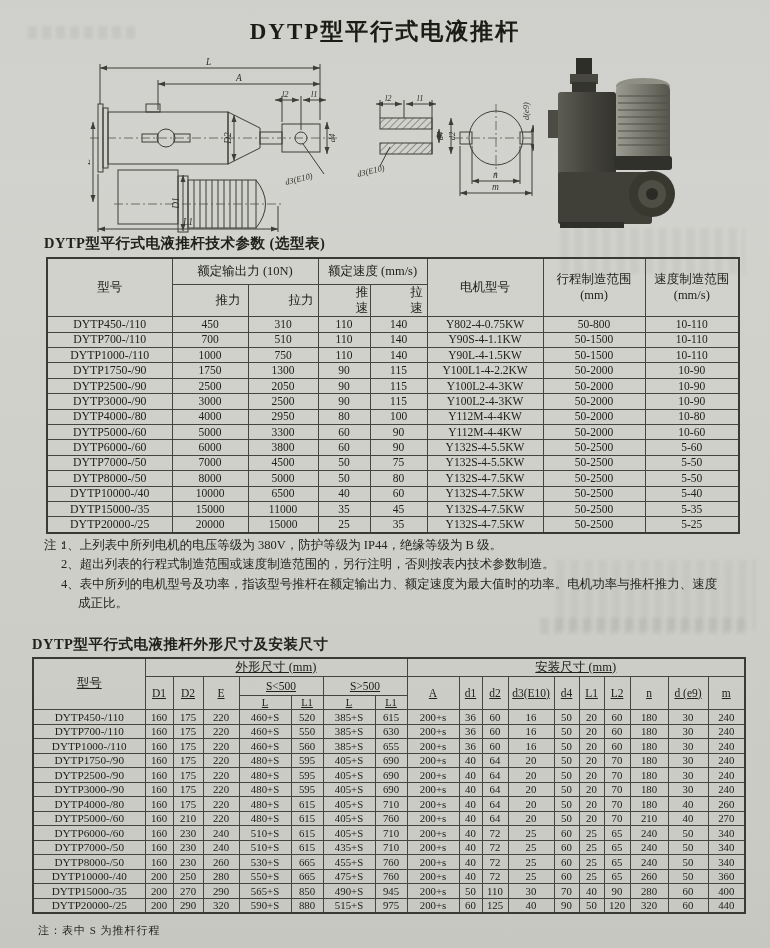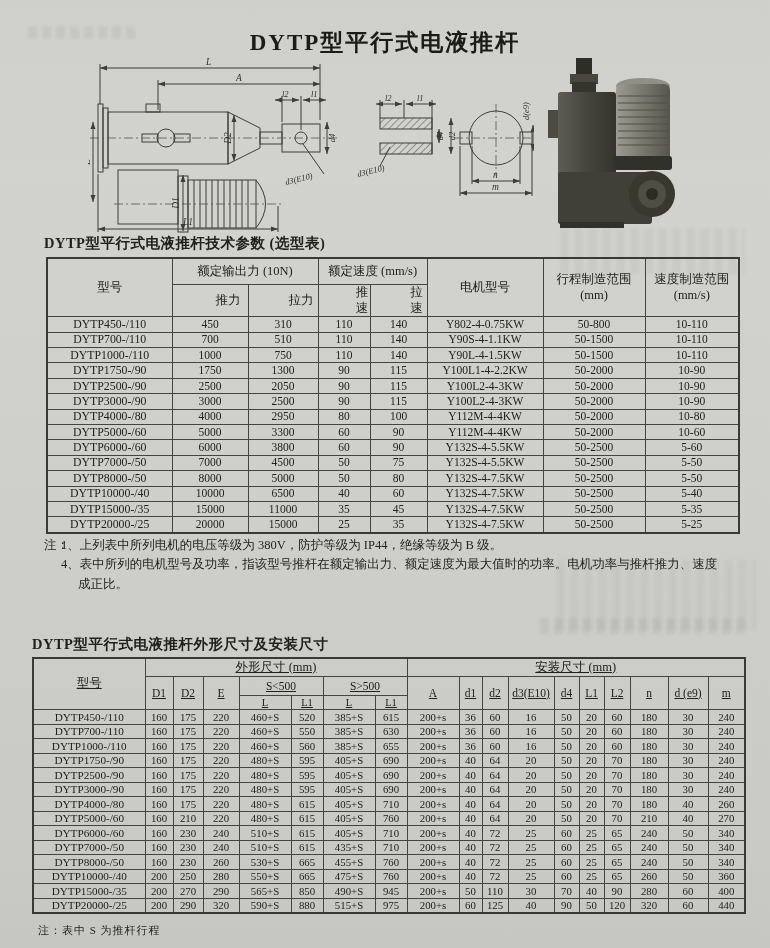--- a/index.html
+++ b/index.html
@@ -9,21 +9,21 @@
     font-family:"Liberation Serif","DejaVu Serif",serif;color:#26261f;}
   
   .bleed{position:absolute;opacity:.07;filter:blur(1.5px);background:
     repeating-linear-gradient(90deg,#55554c 0 9px,transparent 9px 14px);}
   .b1{left:28px;top:26px;width:110px;height:13px;}
   .b2{left:560px;top:228px;width:185px;height:46px;opacity:.055;}
   .b3{left:556px;top:560px;width:200px;height:70px;opacity:.05;}
   .b4{left:540px;top:618px;width:210px;height:16px;opacity:.08;}
 
   .page-title{position:absolute;left:0;top:16px;width:100%;text-align:center;
-    font-size:23px;font-weight:bold;letter-spacing:2px;color:#1c1c16;margin-top:11px;}
+    font-size:23px;font-weight:bold;letter-spacing:2px;color:#1c1c16;}
 
   .drawing-wrap{position:absolute;left:88px;top:54px;width:446px;height:182px;}
   .photo-wrap{position:absolute;left:536px;top:52px;width:170px;height:184px;}
 
   .sec-head{position:absolute;font-size:14.5px;font-weight:bold;color:#22221c;letter-spacing:.5px;}
   .sh1{left:44px;top:234px;}
   .sh2{left:32px;top:635px;}
 
   table{border-collapse:collapse;table-layout:fixed;position:absolute;background:transparent;}
   th,td{border:1px solid #45453e;text-align:center;vertical-align:middle;
@@ -388,20 +388,21 @@
           <td>50-2500</td>
           <td>5-25</td>
         </tr>
       </tbody>
   </table>
 
   <div class="notes">
     <span class="lbl">注：</span>
     <div class="items">
         <div class="note-item">1、上列表中所列电机的电压等级为 380V，防护等级为 IP44，绝缘等级为 B 级。</div>
+        <div class="note-item">2、超出列表的行程式制造范围或速度制造范围的，另行注明，否则按表内技术参数制造。</div>
         <div class="note-item">4、表中所列的电机型号及功率，指该型号推杆在额定输出力、额定速度为最大值时的功率。电机功率与推杆推力、速度成正比。</div>
       </div>
   </div>
 
   <div class="sec-head sh2">DYTP型平行式电液推杆外形尺寸及安装尺寸</div>
 
   <table class="t2">
     <colgroup>
       <col style="width:112px">
         <col style="width:28px">

